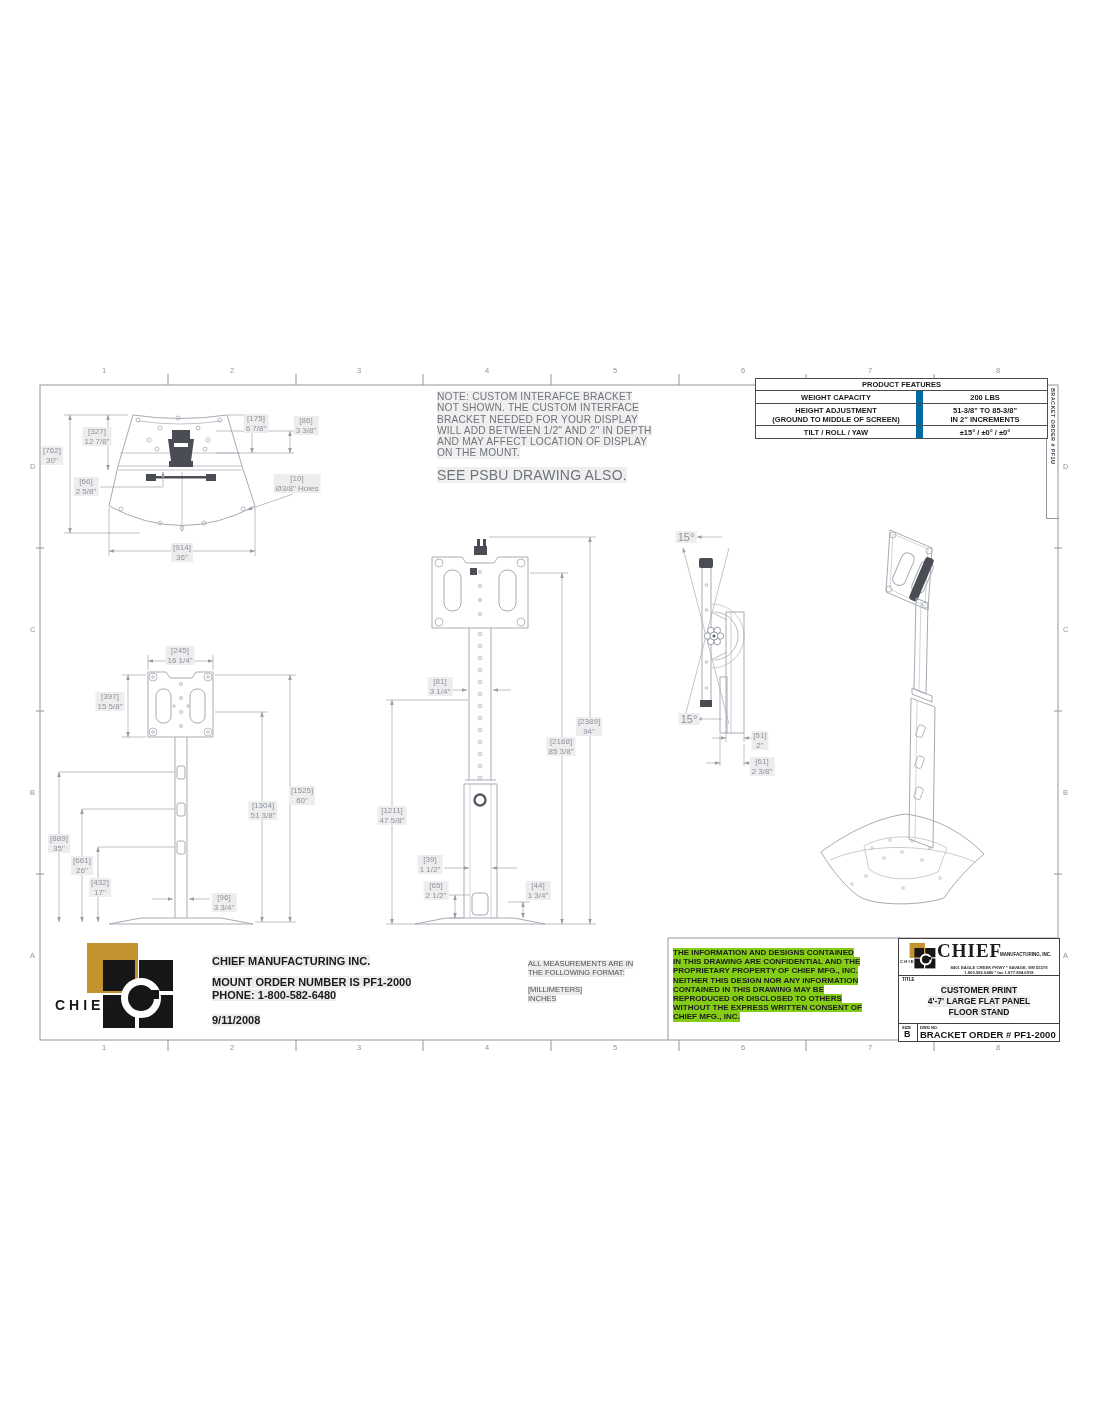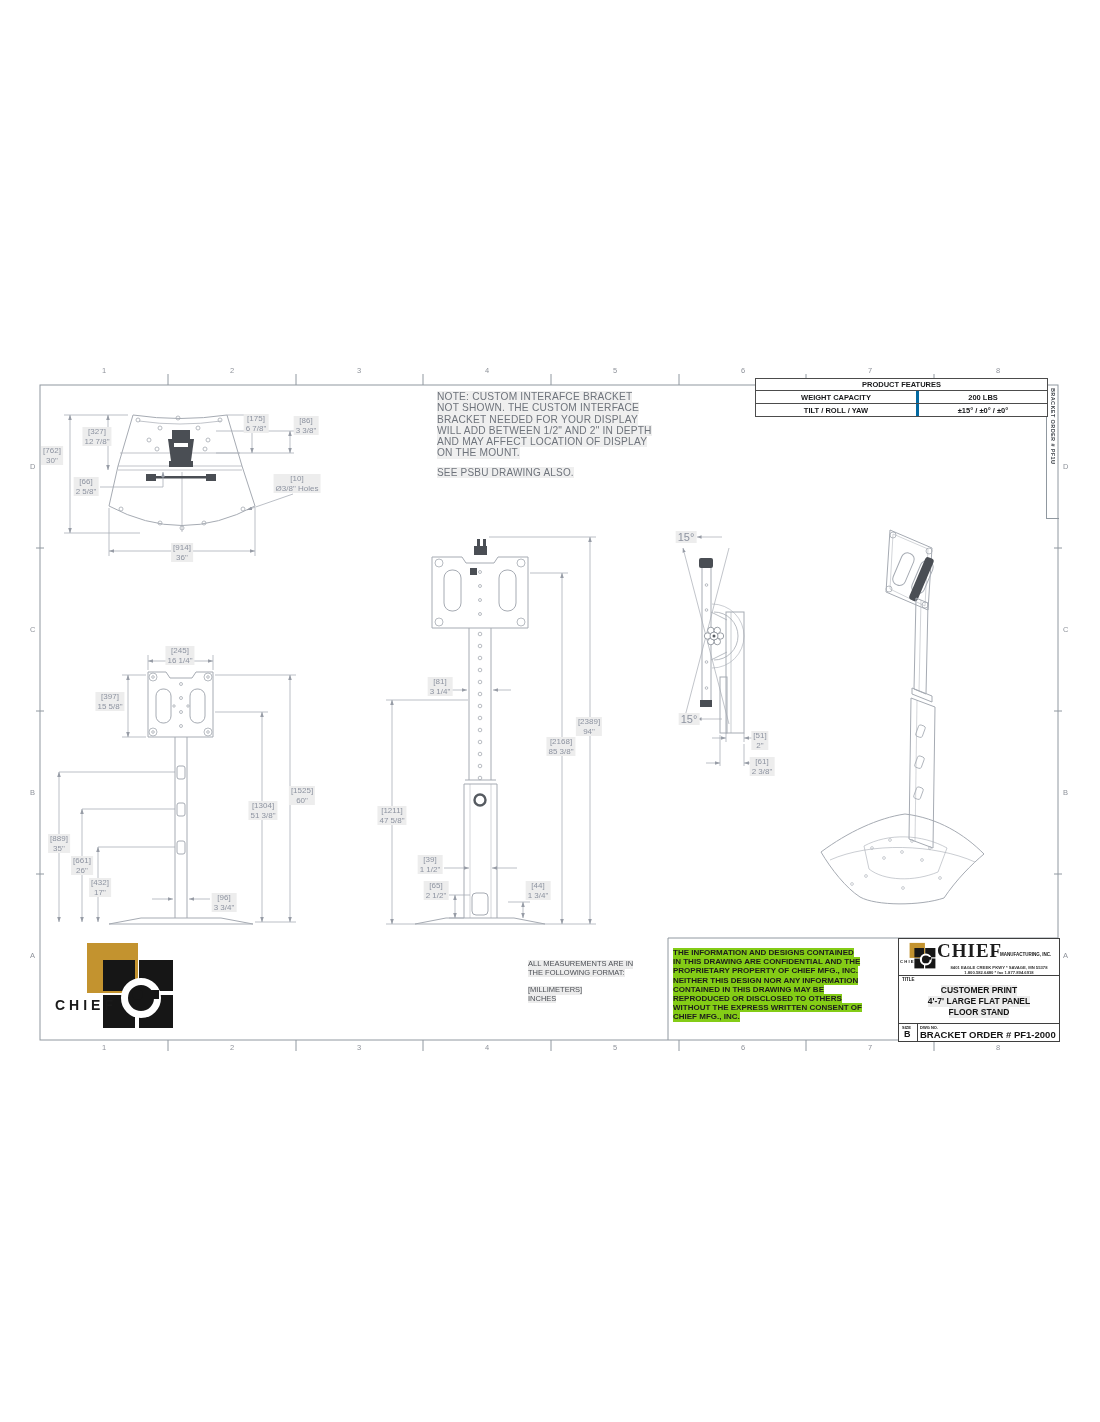--- a/index.html
+++ b/index.html
@@ -12,29 +12,29 @@
   .strip{position:absolute;left:1046px;top:385px;width:12px;height:133px;border-left:1px solid #9098a0;
          border-bottom:1px solid #9098a0;z-index:2;}
   .strip .vtext{writing-mode:vertical-rl;font-size:5.5px;font-weight:bold;color:#3a3f46;
          letter-spacing:.4px;margin:3px auto 0 auto;display:block;height:125px;}
   
   .pf{position:absolute;left:755px;top:378px;width:291px;border:1px solid #4c4c4c;
       font-size:7.5px;font-weight:bold;color:#17181a;text-align:center;z-index:3;background:#fff;}
   .pf .t{border-bottom:1px solid #4c4c4c;line-height:11px;height:11px;}
   .pf .row{display:flex;border-bottom:1px solid #4c4c4c;}
   .pf .row:last-child{border-bottom:none;}
-  .pf .l{width:55%;border-right:3px solid #0369a1;display:flex;flex-direction:column;justify-content:center;}
+  .pf .l{width:55%;border-right:7px solid #0369a1;display:flex;flex-direction:column;justify-content:center;}
   .pf .r{flex:1;display:flex;flex-direction:column;justify-content:center;}
   .pf .row{min-height:12px;}
   .pf .tall{min-height:21px;}
   
   .note{position:absolute;left:437px;top:391px;font-size:10.2px;line-height:11.3px;
         color:#6f747c;letter-spacing:.2px;z-index:3;}
   .note span{display:table;background:#efefef;}
-  .seealso{position:absolute;left:437px;top:467px;font-size:10px;color:#6f747c;
+  .seealso{position:absolute;left:437px;top:467px;font-size:14px;color:#6f747c;
         letter-spacing:.2px;z-index:3;background:#efefef;}
   
   .dim{position:absolute;transform:translateX(-50%);text-align:center;font-size:8px;
        line-height:9.6px;color:#8d93a0;white-space:nowrap;z-index:3;}
   .dim span{display:block;background:#ededed;padding:0 2px;}
   .ang{position:absolute;transform:translateX(-50%);font-size:11px;color:#8d93a0;
        background:#ededed;padding:0 2px;z-index:3;}
   
   .logo{position:absolute;z-index:3;width:140px;height:78px;}
   .logo .gold{position:absolute;left:32px;top:3px;width:51px;height:50px;background:#C3932F;}
@@ -370,20 +370,30 @@
   <div class="strip">
     <span class="vtext">BRACKET ORDER # PF1U</span>
   </div>
 
   <div class="pf">
     <div class="t">PRODUCT FEATURES</div>
     <div class="row">
       <div class="l">WEIGHT CAPACITY</div>
       <div class="r">200 LBS</div>
     </div>
+    <div class="row tall">
+      <div class="l">
+        <span>HEIGHT ADJUSTMENT</span>
+        <span>(GROUND TO MIDDLE OF SCREEN)</span>
+      </div>
+      <div class="r">
+        <span>51-3/8" TO 85-3/8"</span>
+        <span>IN 2" INCREMENTS</span>
+      </div>
+    </div>
     <div class="row">
       <div class="l">TILT / ROLL / YAW</div>
       <div class="r">±15° / ±0° / ±0°</div>
     </div>
   </div>
 
   <div class="note">
     <span>NOTE: CUSTOM INTERAFCE BRACKET</span>
     <span>NOT SHOWN. THE CUSTOM INTERFACE</span>
     <span>BRACKET NEEDED FOR YOUR DISPLAY</span>
@@ -497,20 +507,26 @@
     <div class="bsq" style="left:48px;top:20px;width:32px;height:31px"></div>
     <div class="bsq" style="left:84px;top:20px;width:34px;height:31px"></div>
     <div class="bsq" style="left:48px;top:55px;width:32px;height:33px"></div>
     <div class="bsq" style="left:84px;top:55px;width:34px;height:33px"></div>
     <div class="ring"></div>
     <div class="dot"></div>
     <div class="gap"></div>
     <div class="word">CHIEF</div>
   </div>
 
+  <div class="info">
+    <span class="company">CHIEF MANUFACTURING INC.</span>
+    <span class="order">MOUNT ORDER NUMBER IS PF1-2000</span>
+    <span class="phone">PHONE: 1-800-582-6480</span>
+    <span class="date">9/11/2008</span>
+  </div>
 
   <div class="meas">
     <div><span>ALL MEASUREMENTS ARE IN</span></div>
     <div><span>THE FOLLOWING FORMAT:</span></div>
     <div class="gap"><span>[MILLIMETERS]</span></div>
     <div><span>INCHES</span></div>
   </div>
 
   <div class="conf">
     <span>THE INFORMATION AND DESIGNS CONTAINED</span>

